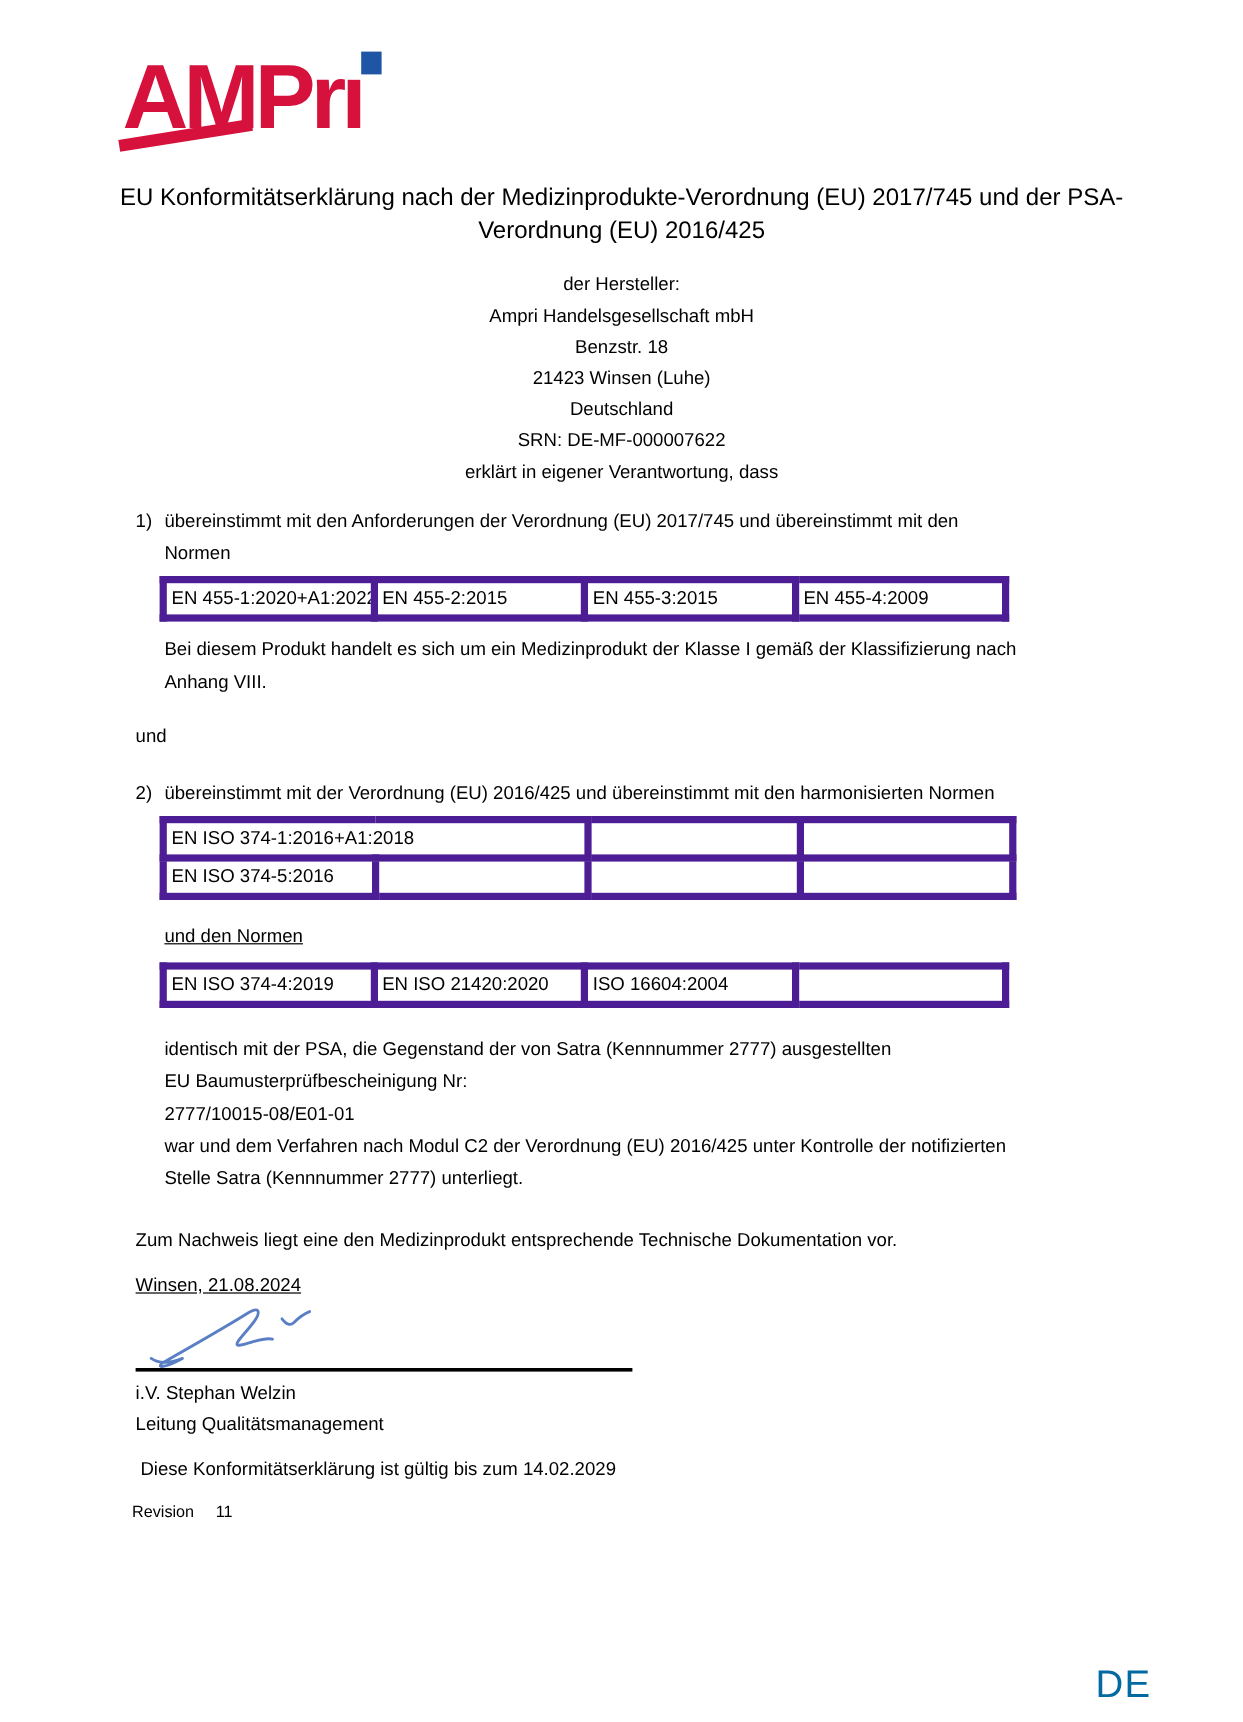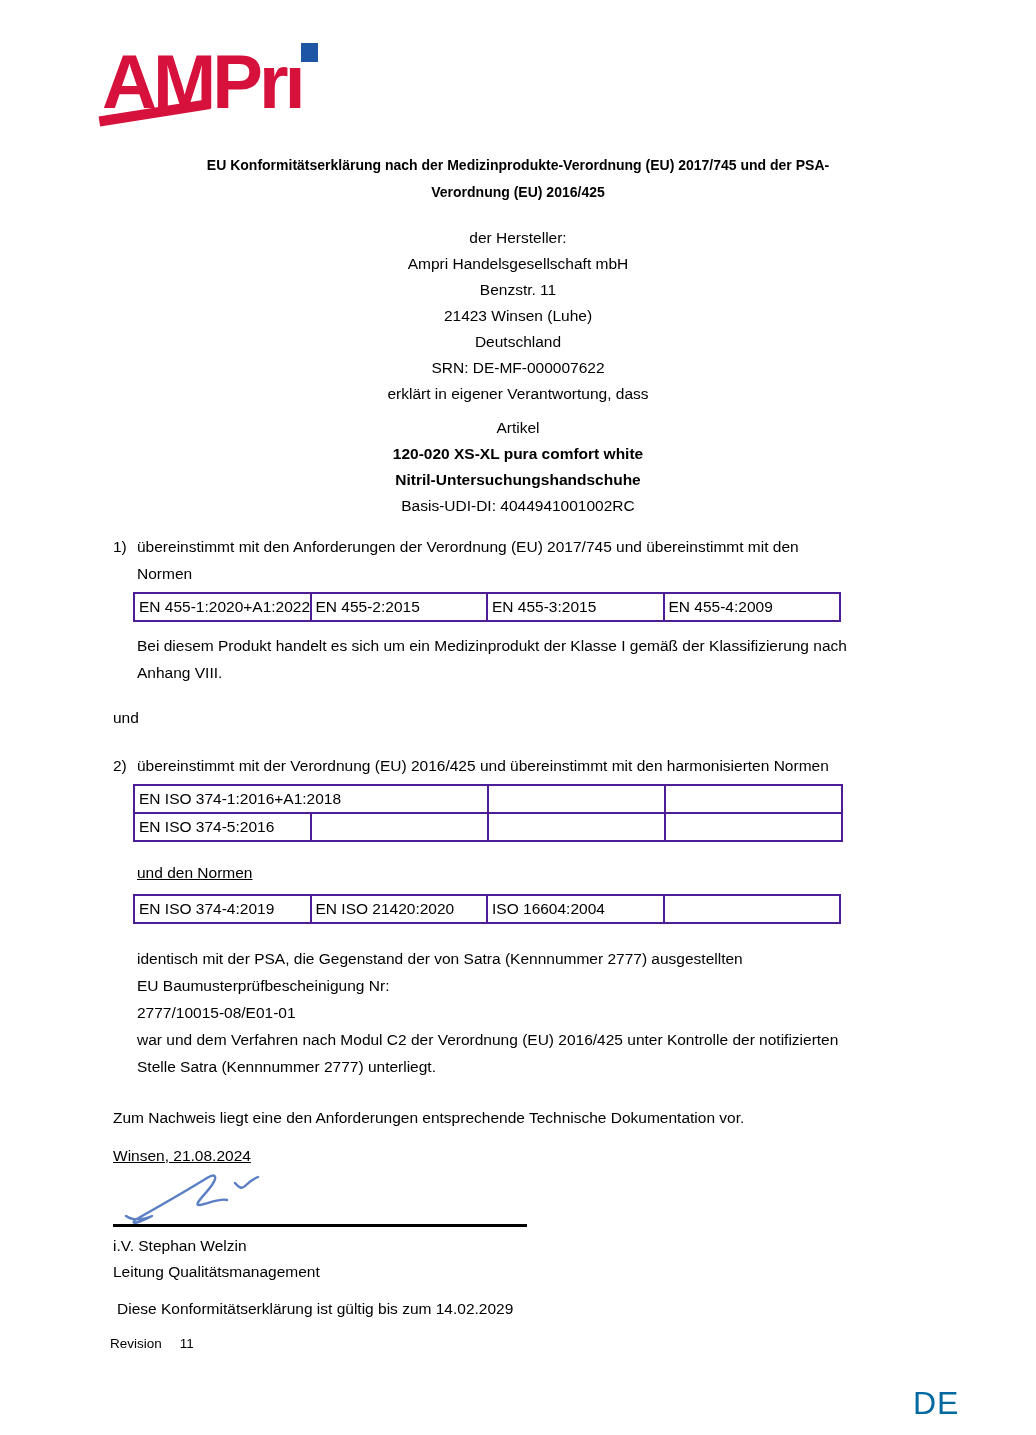--- a/index.html
+++ b/index.html
@@ -22,41 +22,41 @@
     position:absolute; z-index:1; left:-4px; bottom:17px;
     width:112px; height:10px; background:#D6113C;
     transform:rotate(-9deg); transform-origin:right center;
   }
   .logo-square {
     position:absolute; z-index:3; left:199px; top:3px;
     width:17px; height:19px; background:#1F55A5;
   }
 
   
-  .title { margin-top:26px; text-align:center; font-weight:700; font-size:14px; line-height:27px; }
+  .title { margin-top:26px; text-align:center; font-weight:400; font-size:20px; line-height:27px; }
   .title .line { white-space:nowrap; }
   .center-block { text-align:center; }
   .center-block .line { white-space:nowrap; }
   .maker { margin-top:19px; }
   .article { margin-top:8px; }
   .bold { font-weight:700; }
 
   
   .list-item { display:flex; margin:0 0 0 113px; width:840px; line-height:27px; }
   .list-num { flex:none; width:24px; }
   .list-text { flex:1; }
   .list-text .line { white-space:nowrap; }
 
   
   table.norm-table {
     border-collapse:collapse; table-layout:fixed;
     margin-left:133px; width:708px;
   }
   table.norm-table td {
-    border:2px solid #4c1d95; height:25px; padding:0 4px;
+    border:6px solid #4c1d95; height:25px; padding:0 4px;
     font-size:15.5px; vertical-align:middle;
     white-space:nowrap; overflow:hidden;
   }
   .mt-table { margin-top:5px; }
 
   
   .indent { margin-left:137px; line-height:27px; }
   .indent .line { white-space:nowrap; }
   .flush { margin-left:113px; }
   .note1 { margin-top:10px; }
@@ -92,33 +92,27 @@
   </div>
 
   <div class="title">
     <div class="line">EU Konformitätserklärung nach der Medizinprodukte-Verordnung (EU) 2017/745 und der PSA-</div>
     <div class="line">Verordnung (EU) 2016/425</div>
   </div>
 
   <div class="center-block maker">
     <div class="line">der Hersteller:</div>
     <div class="line">Ampri Handelsgesellschaft mbH</div>
-    <div class="line">Benzstr. 11</div>
+    <div class="line">Benzstr. 18</div>
     <div class="line">21423 Winsen (Luhe)</div>
     <div class="line">Deutschland</div>
     <div class="line">SRN: DE-MF-000007622</div>
     <div class="line">erklärt in eigener Verantwortung, dass</div>
   </div>
 
-  <div class="center-block article">
-    <div class="line">Artikel</div>
-    <div class="line bold">120-020 XS-XL pura comfort white</div>
-    <div class="line bold">Nitril-Untersuchungshandschuhe</div>
-    <div class="line">Basis-UDI-DI: 4044941001002RC</div>
-  </div>
 
   <div class="list-item" style="margin-top:14px">
     <div class="list-num">1)</div>
     <div class="list-text">
       <div class="line">übereinstimmt mit den Anforderungen der Verordnung (EU) 2017/745 und übereinstimmt mit den</div>
       <div class="line">Normen</div>
     </div>
   </div>
 
   <table class="norm-table mt-table">
@@ -182,21 +176,21 @@
     </table>
 
   <div class="indent psa-note">
     <div class="line">identisch mit der PSA, die Gegenstand der von Satra (Kennnummer 2777) ausgestellten</div>
     <div class="line">EU Baumusterprüfbescheinigung Nr:</div>
     <div class="line">2777/10015-08/E01-01</div>
     <div class="line">war und dem Verfahren nach Modul C2 der Verordnung (EU) 2016/425 unter Kontrolle der notifizierten</div>
     <div class="line">Stelle Satra  (Kennnummer 2777) unterliegt.</div>
   </div>
 
-  <div class="flush evidence">Zum Nachweis liegt eine den Anforderungen entsprechende Technische Dokumentation vor.</div>
+  <div class="flush evidence">Zum Nachweis liegt eine den Medizinprodukt entsprechende Technische Dokumentation vor.</div>
 
   <div class="flush place-date">Winsen, 21.08.2024</div>
 
   <div class="signature-wrap">
     <svg width="170" height="53" viewBox="0 0 170 53">
       <g fill="none" stroke="#5B7FC4" stroke-width="2.4" stroke-linecap="round" stroke-linejoin="round">
         <path d="M10 45 C 17 50, 26 49, 36 45 C 23 52, 14 54, 19 49 C 42 36, 70 20, 91 7 C 99 2, 102 5, 96 14 C 89 24, 76 35, 84 34 C 94 32, 104 27, 111 29"></path>
         <path d="M119 12 C 123 17, 126 18, 129 15 C 133 11, 137 8, 142 6"></path>
       </g>
     </svg>

